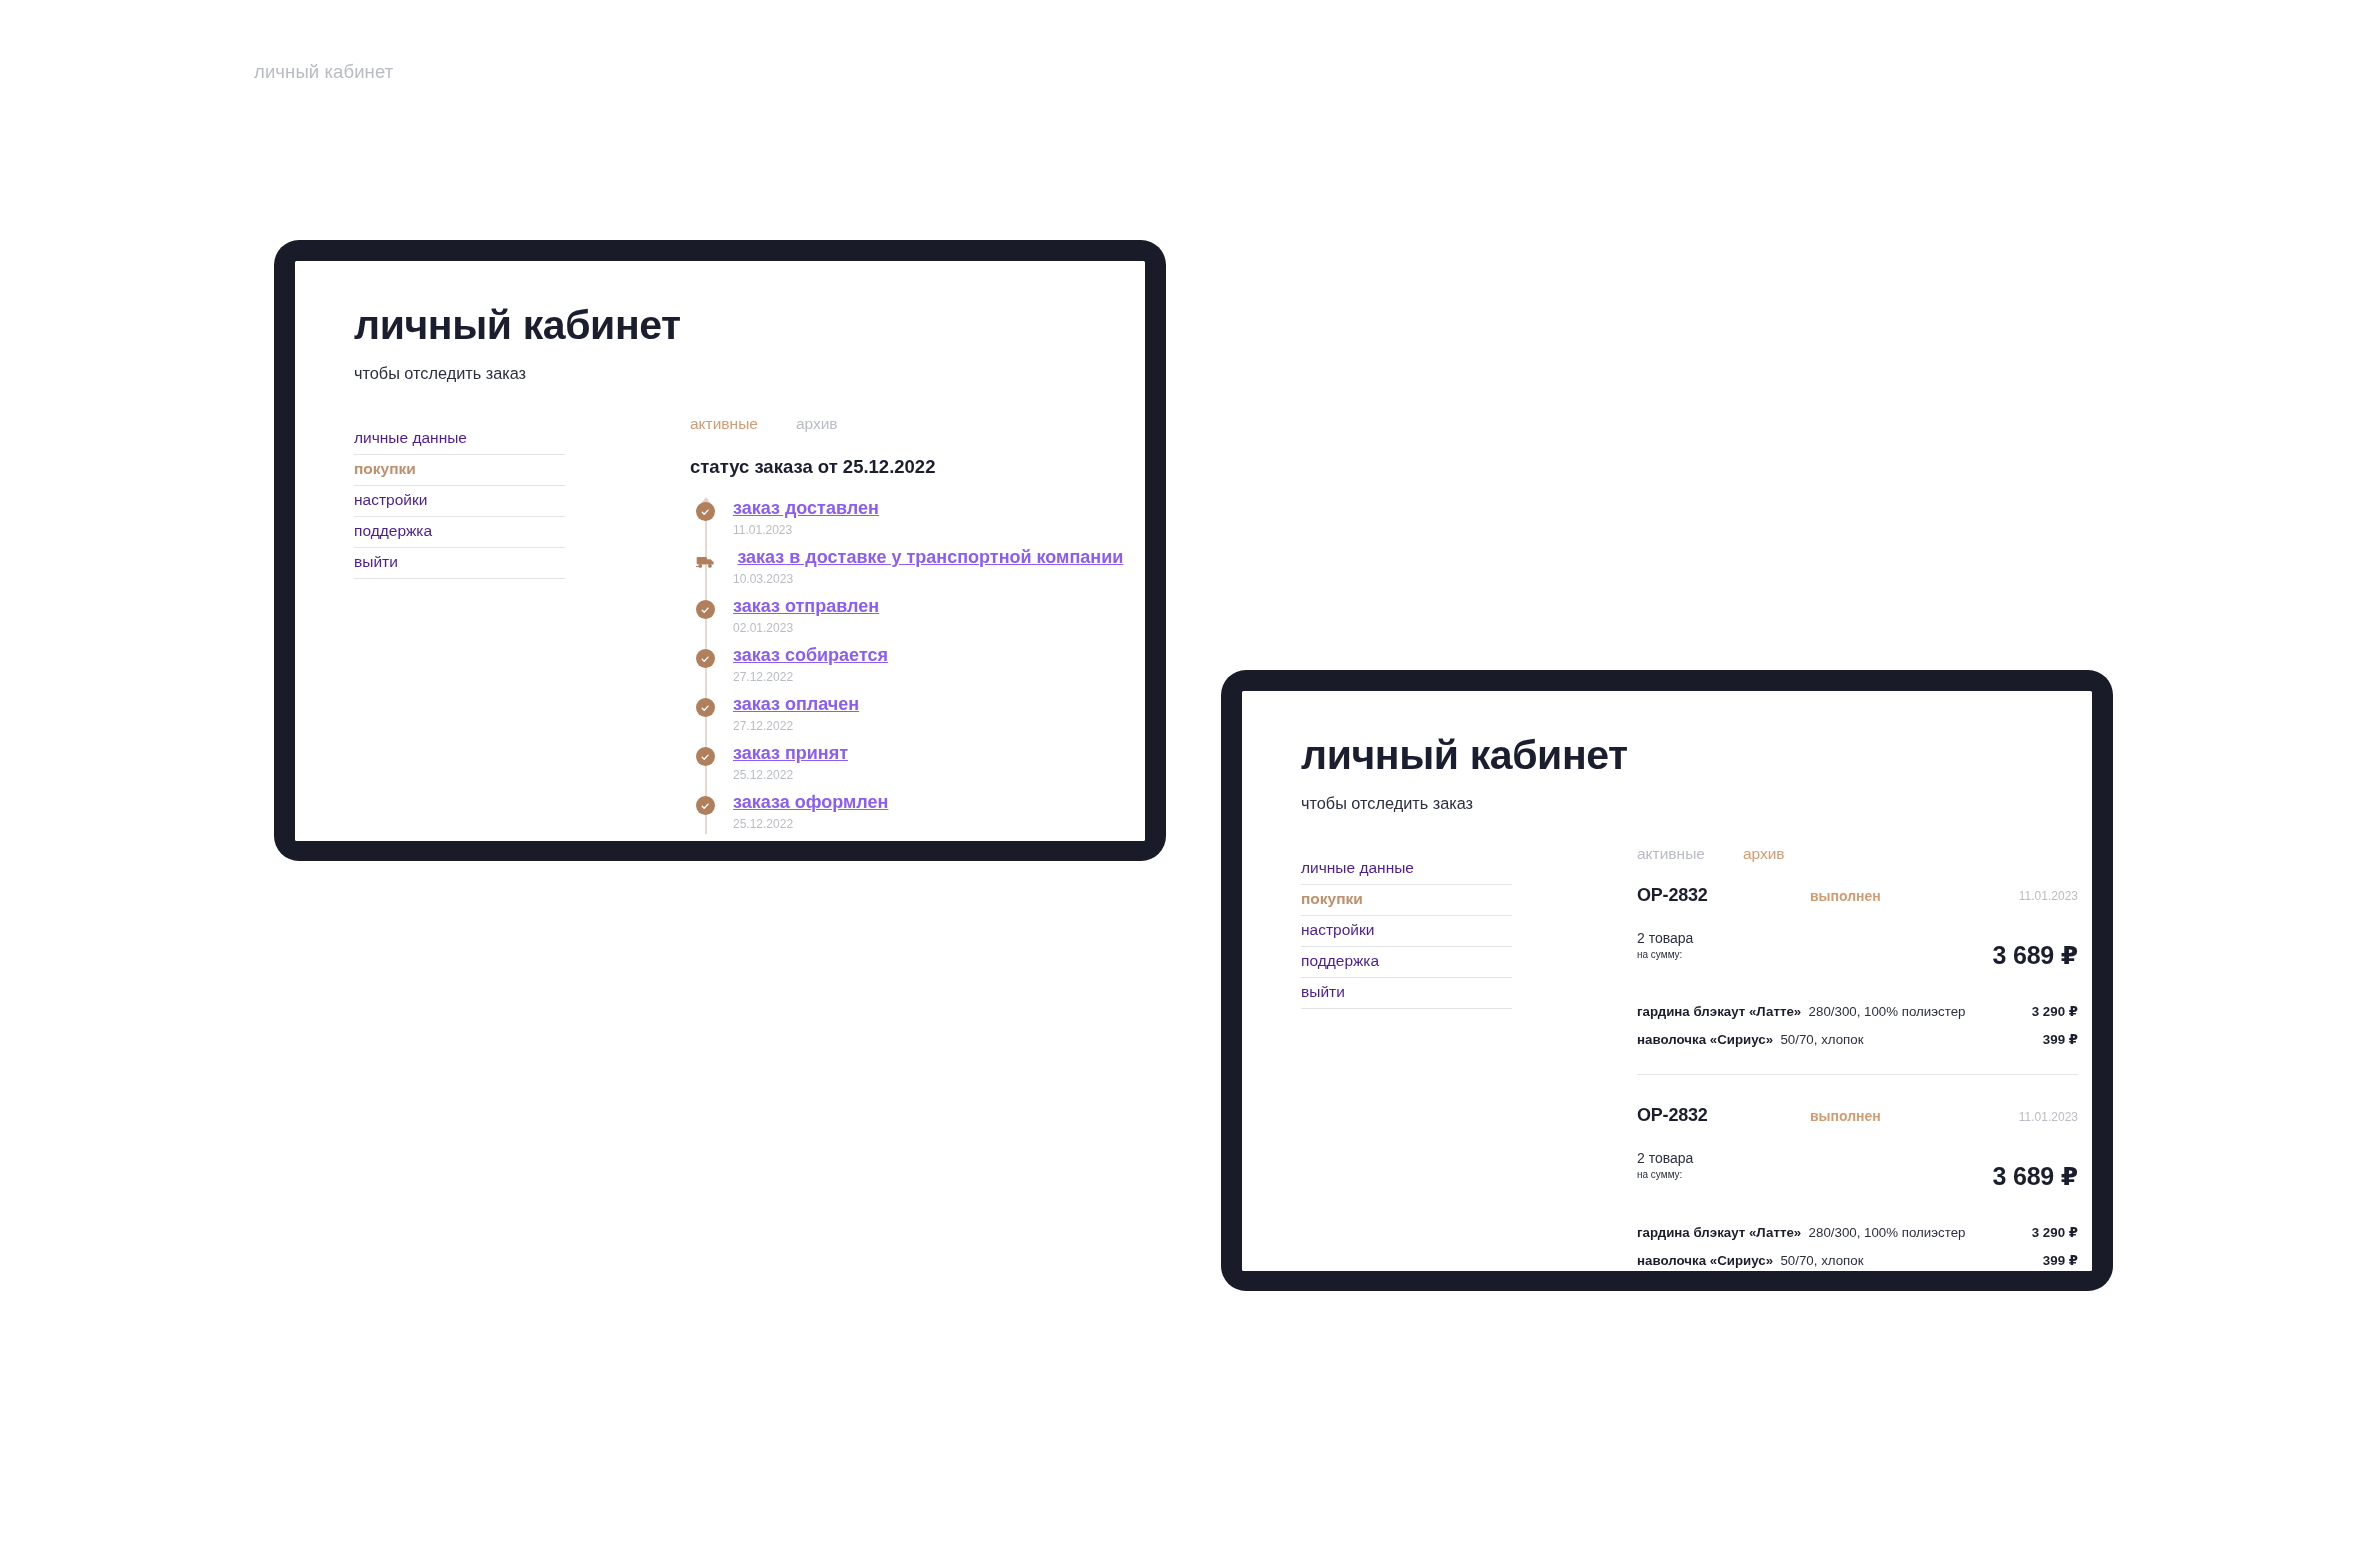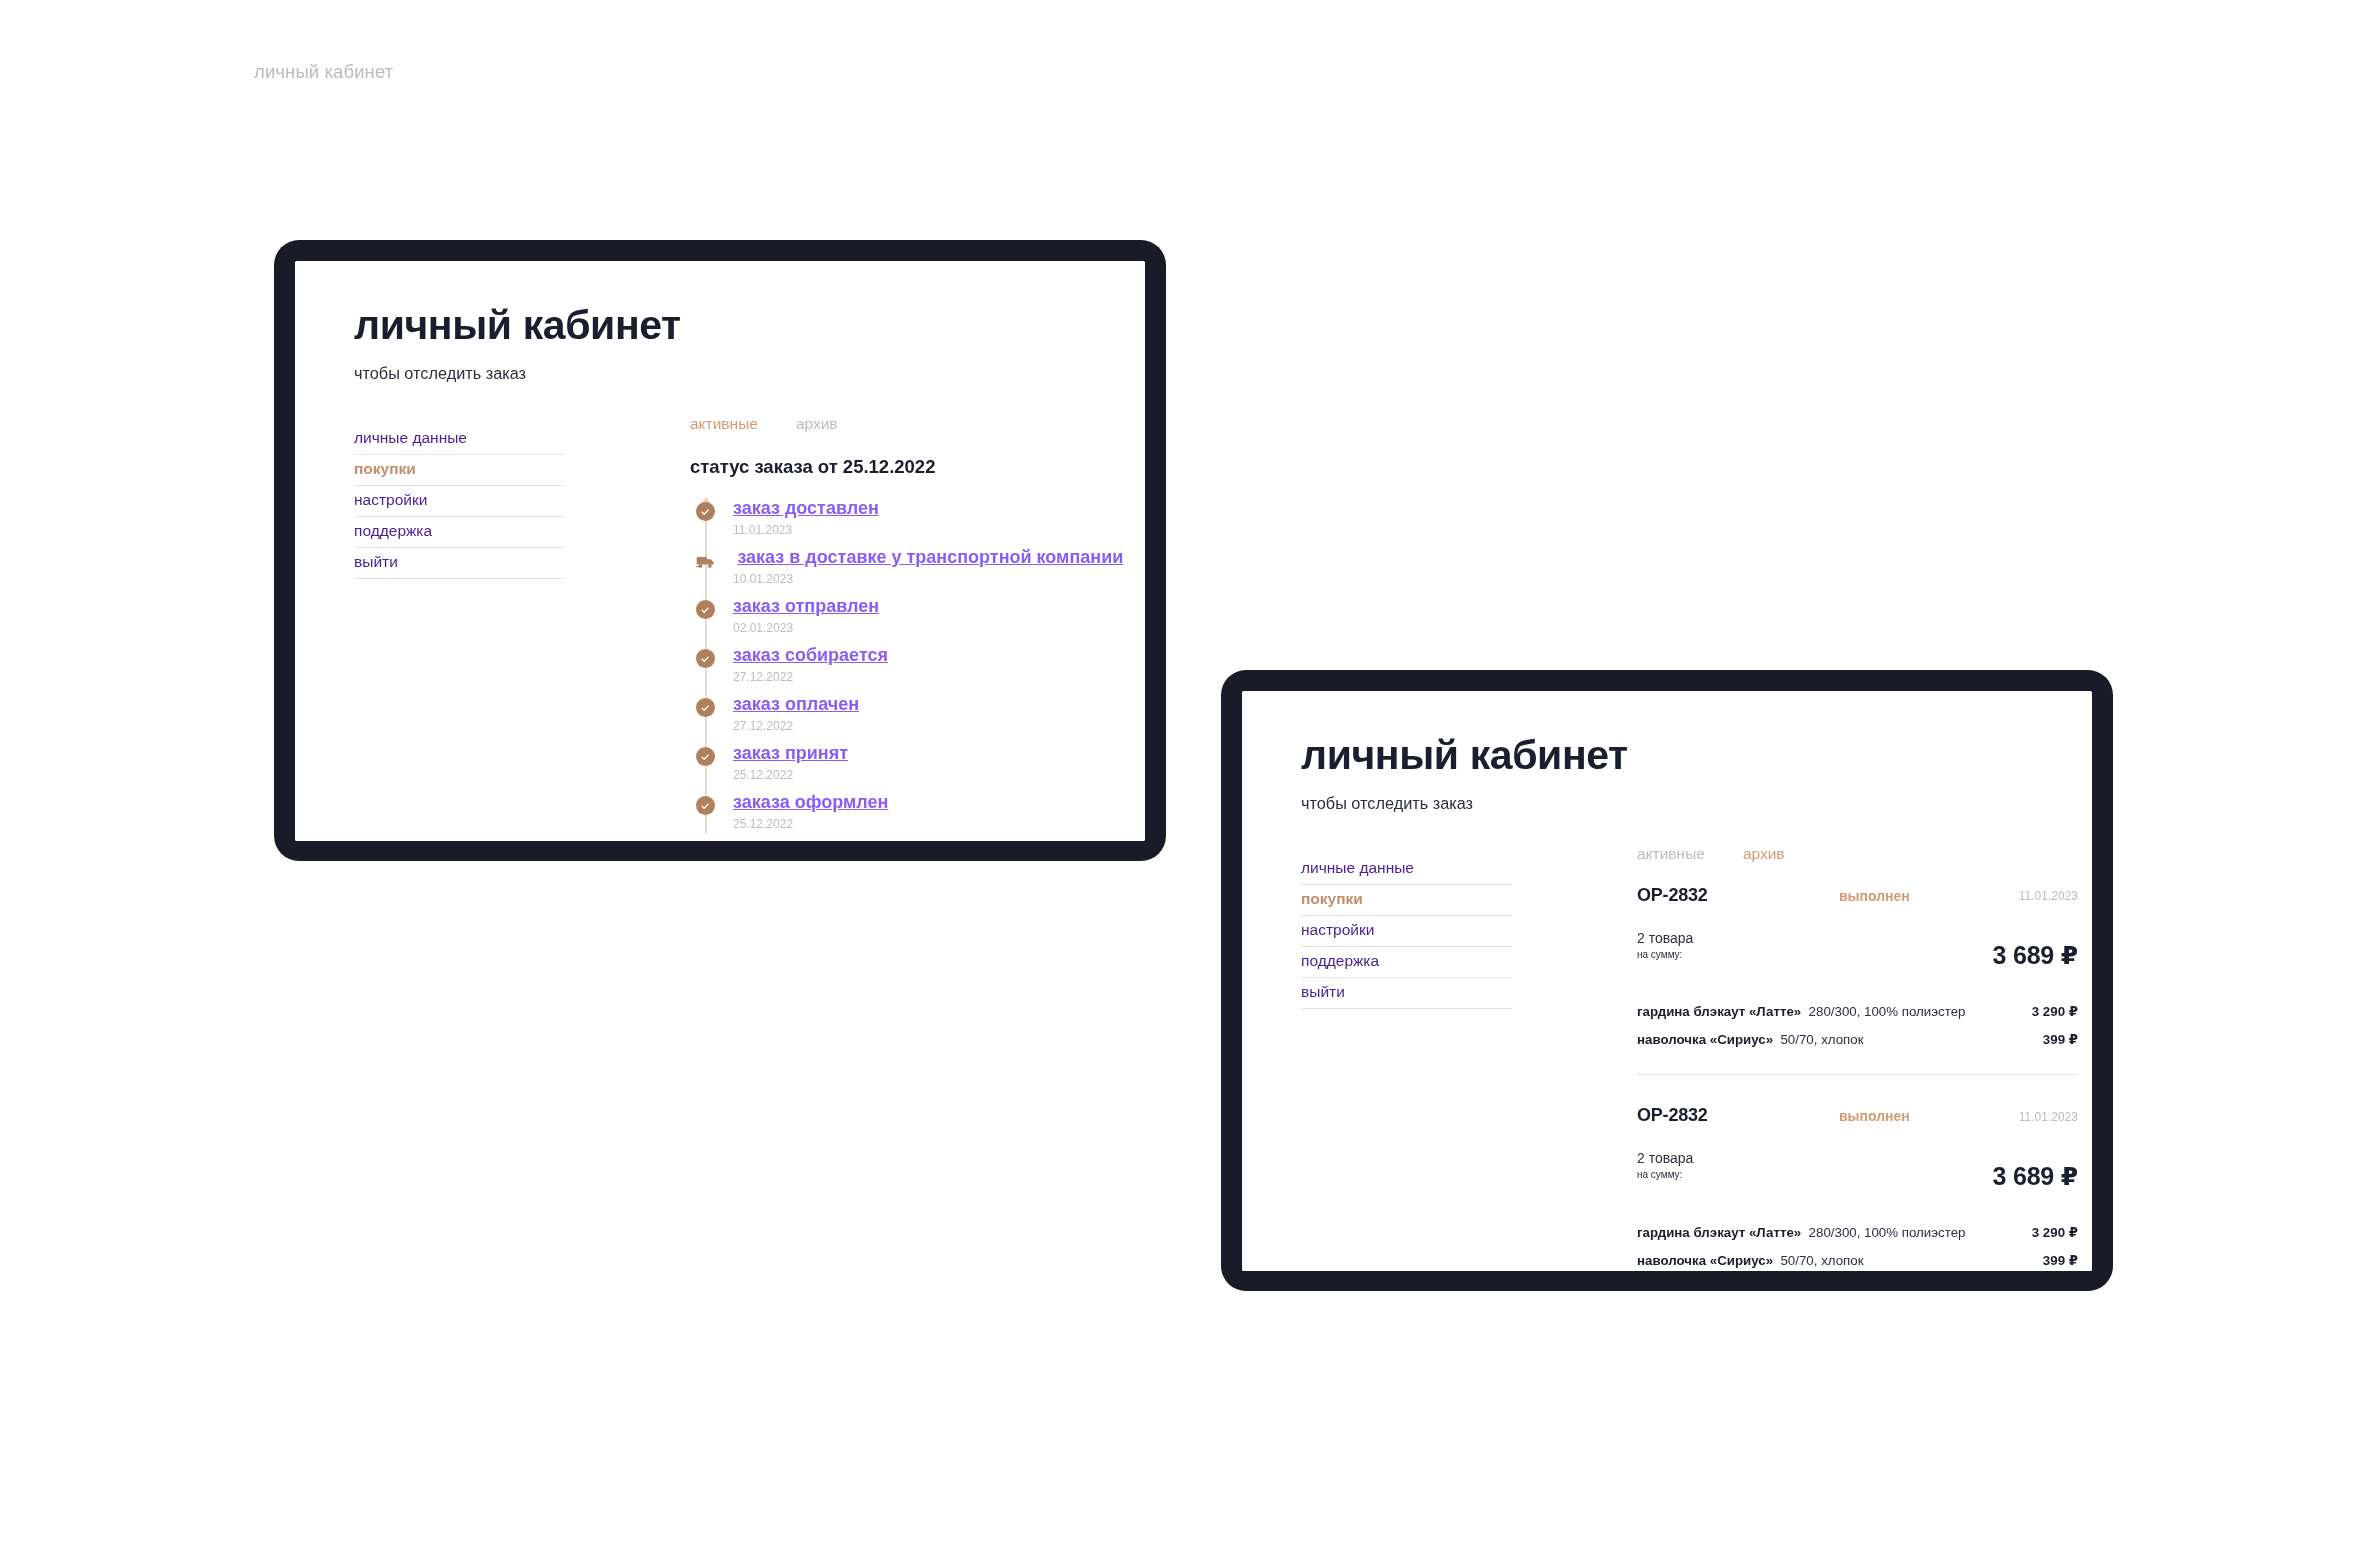--- a/index.html
+++ b/index.html
@@ -248,21 +248,21 @@
     position: absolute;
     left: 0;
     top: 0;
     font-size: 18px;
     font-weight: 700;
     color: #1b1e2e;
     letter-spacing: -0.2px;
   }
   .order-status {
     position: absolute;
-    left: 202px;
+    left: 173px;
     top: 3px;
     font-size: 14px;
     font-weight: 700;
     color: #d39b72;
   }
   .order-date {
     position: absolute;
     right: 0;
     top: 4.4px;
     font-size: 12px;
@@ -372,21 +372,21 @@
           <span class="tl-marker truck">
             <svg width="25" height="25" viewBox="0 0 34 34">
               <rect x="5" y="11" width="14" height="10" rx="1.5" fill="#b07f5c"></rect>
               <path d="M19 14h5l4 4v3h-9z" fill="#b07f5c"></path>
               <circle cx="10" cy="23" r="2.6" fill="#b07f5c"></circle>
               <circle cx="23" cy="23" r="2.6" fill="#b07f5c"></circle>
               <rect x="4" y="23.2" width="5" height="1.4" fill="#b07f5c"></rect>
             </svg>
           </span>
           <div class="tl-label">заказ в доставке у транспортной компании</div>
-          <div class="tl-date">10.01.2023</div>
+          <div class="tl-date">10.03.2023</div>
         </div>
 
         <div class="tl-step">
           <span class="tl-marker">
             <svg width="10.3" height="10.3" viewBox="0 0 14 14">
                 <path d="M3 7.2 L5.7 9.8 L11 4.2" fill="none" stroke="#ffffff" stroke-width="1.8" stroke-linecap="round" stroke-linejoin="round"></path>
               </svg>
           </span>
           <div class="tl-label">заказ отправлен</div>
           <div class="tl-date">02.01.2023</div>

